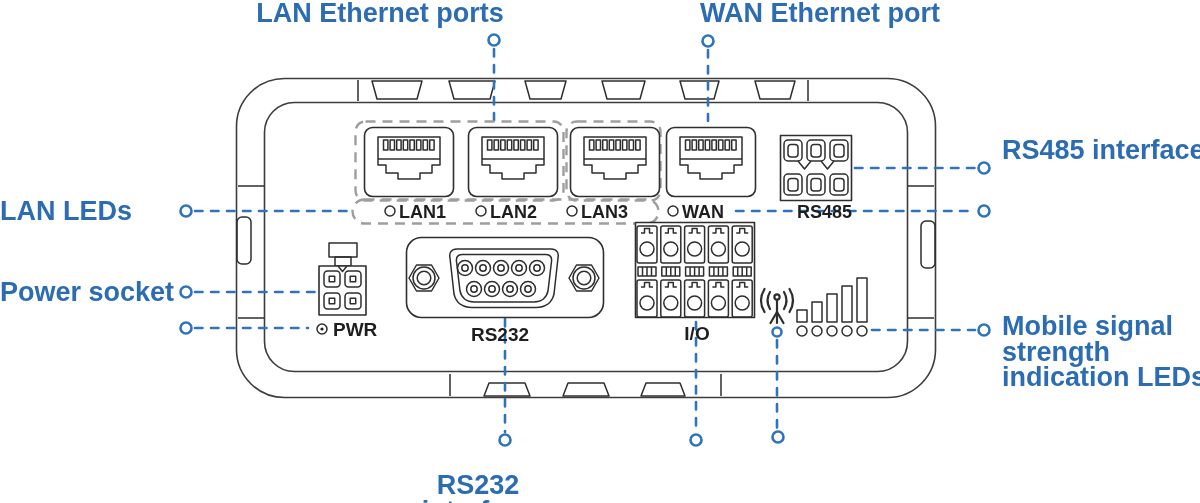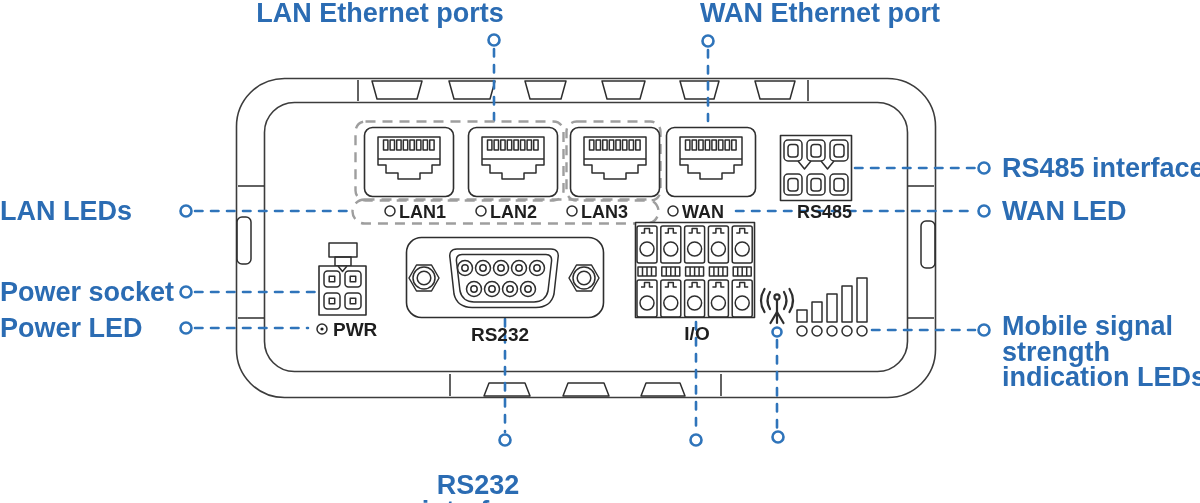--- a/index.html
+++ b/index.html
@@ -250,21 +250,19 @@
     <circle class="thin" cx="847" cy="331" r="5"></circle>
     <circle class="thin" cx="862" cy="331" r="5"></circle>
   </g>
 </svg>
 
 <div class="lbl ctr nowrap" style="left:230px;top:-2px;width:300px;">LAN Ethernet ports</div>
 <div class="lbl ctr nowrap" style="left:688px;top:-2px;width:264px;">WAN Ethernet port</div>
 
 <div class="lbl rgt nowrap" style="left:0;top:196px;width:168px;">LAN LEDs</div>
 <div class="lbl rgt nowrap" style="left:0;top:277px;width:160px;">Power socket</div>
-<div class="lbl rgt nowrap" style="left:0;top:313px;width:168px;">Power LED</div>
-
-<div class="lbl nowrap" style="left:1002px;top:153px;width:198px;">RS485 interface</div>
-<div class="lbl nowrap" style="left:1002px;top:196px;width:198px;">WAN LED</div>
+
+<div class="lbl nowrap" style="left:1002px;top:135px;width:198px;">RS485 interface</div>
 <div class="lbl wrap" style="left:1002px;top:314px;width:205px;line-height:25.5px;">Mobile signal strength indication LEDs</div>
 
 <div class="lbl ctr wrap" style="left:393px;top:436px;width:170px;margin-top:36px;">RS232 interface</div>
 
 </div>
 
 </body></html>

